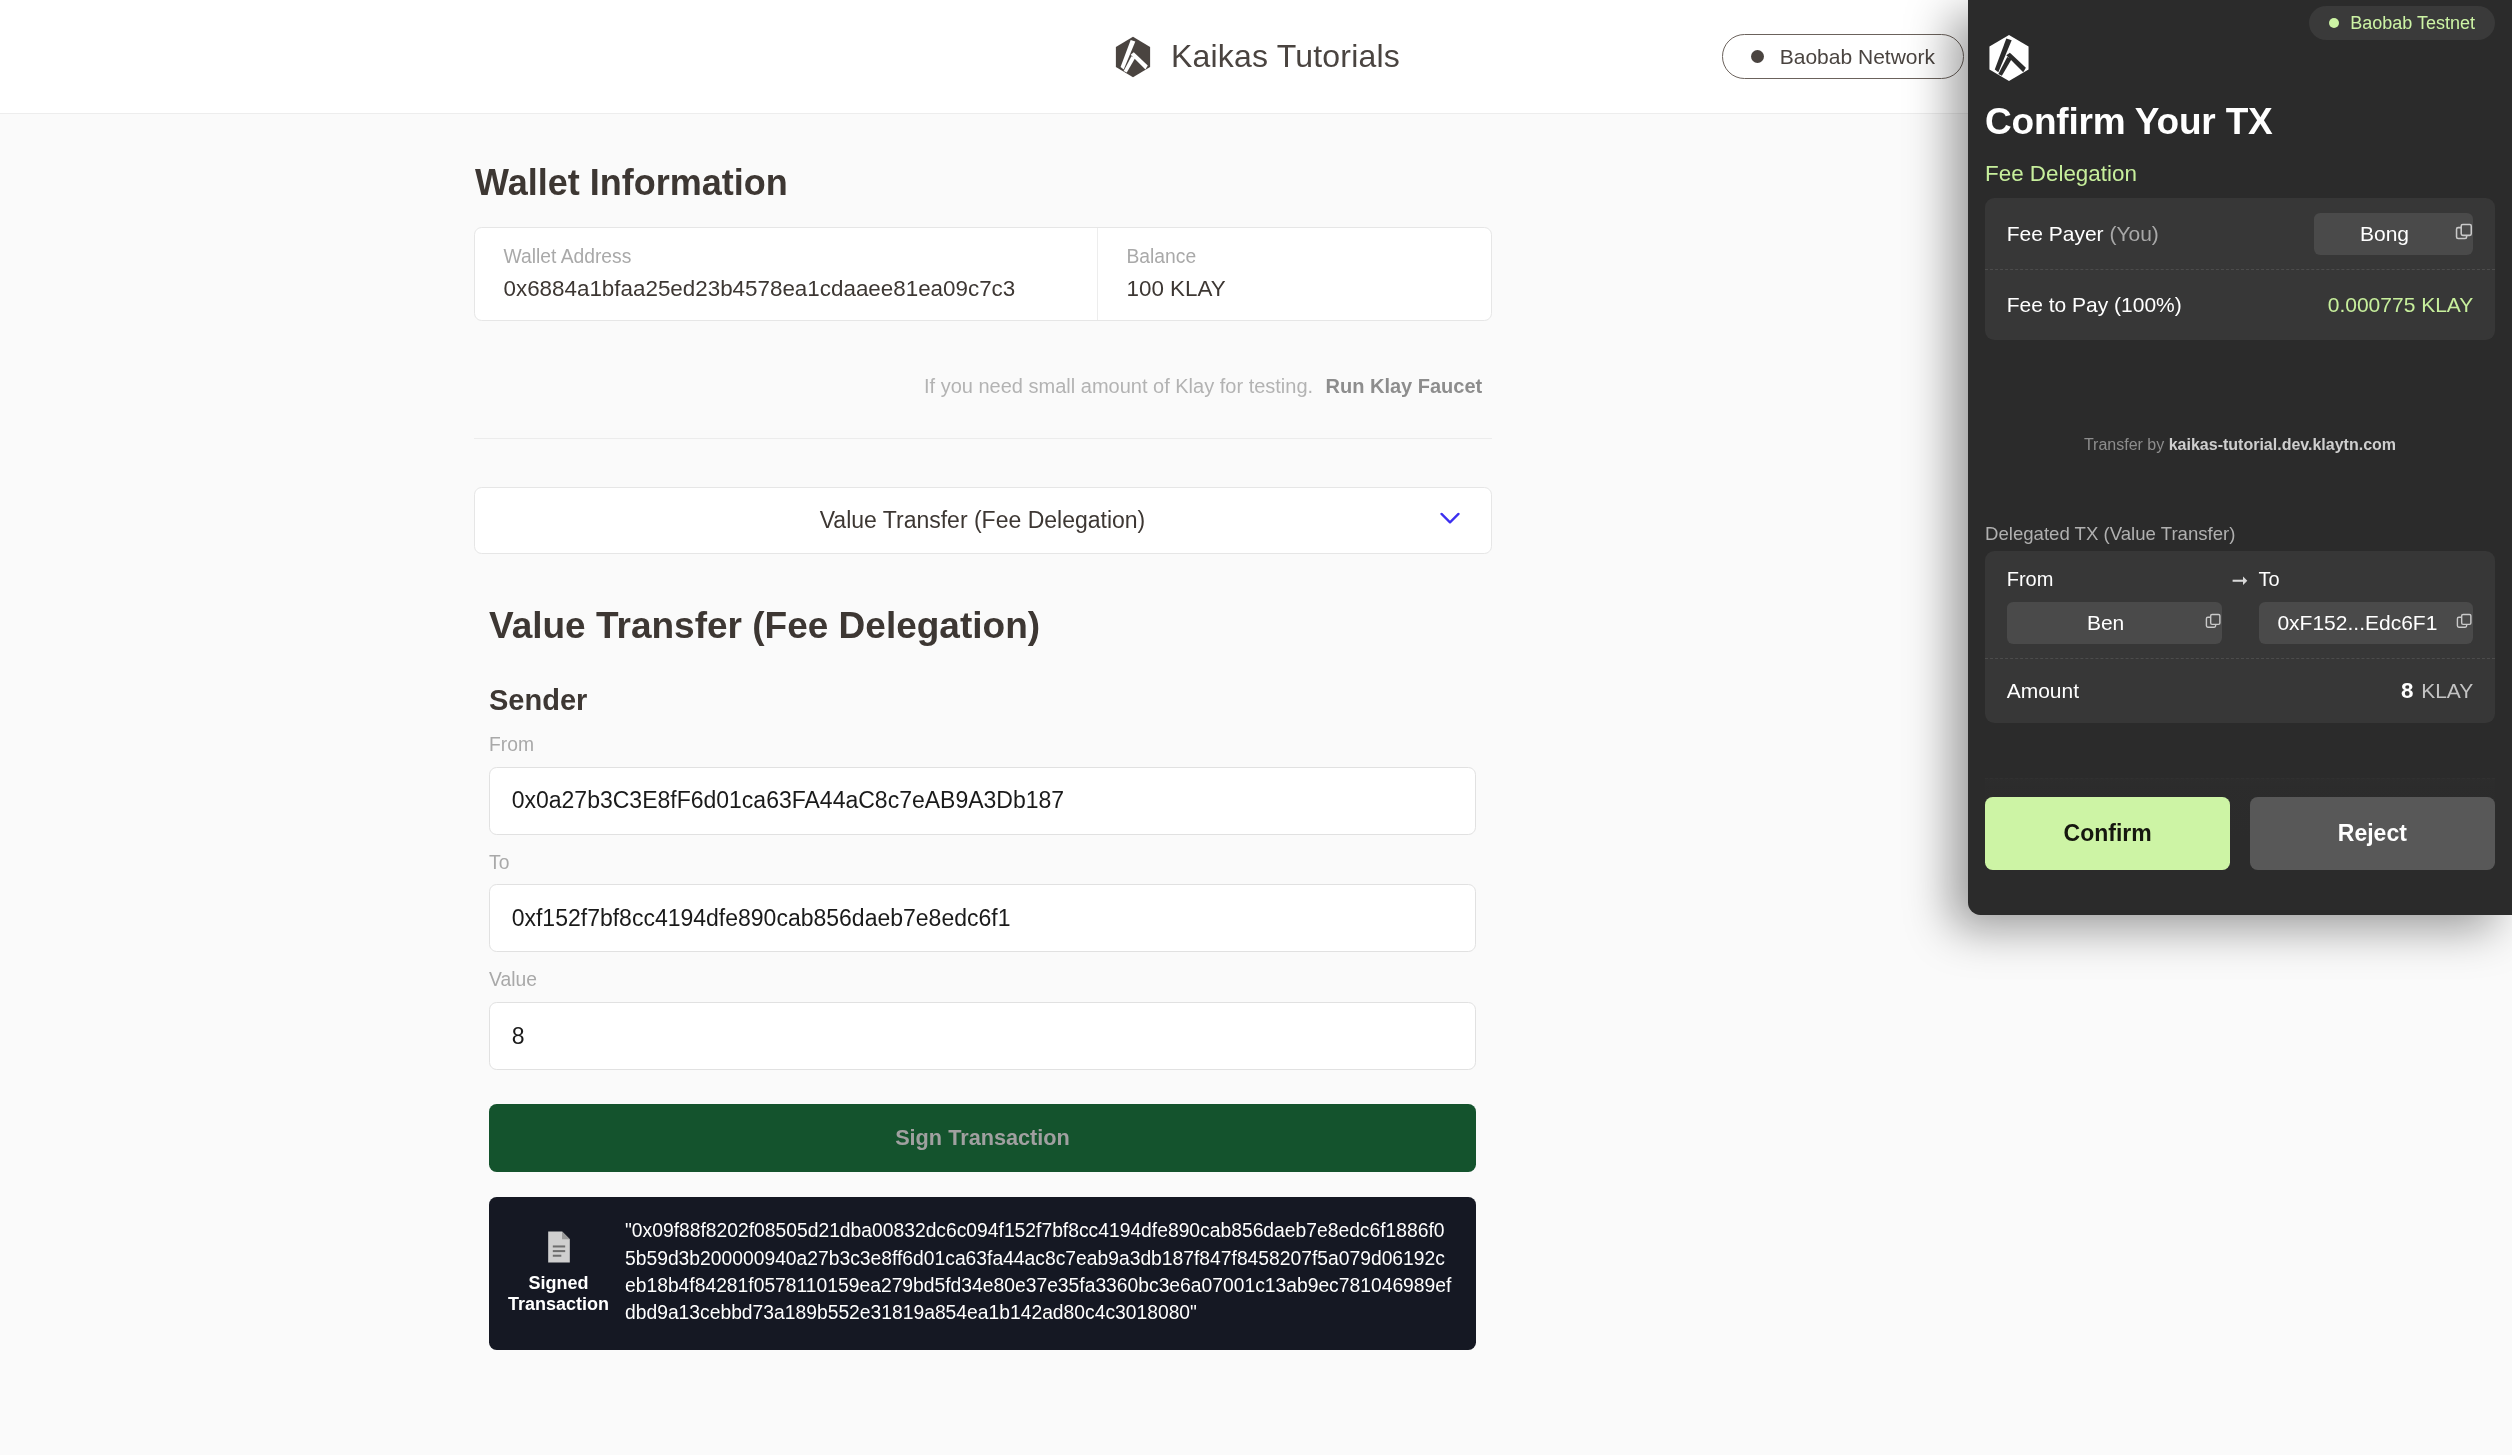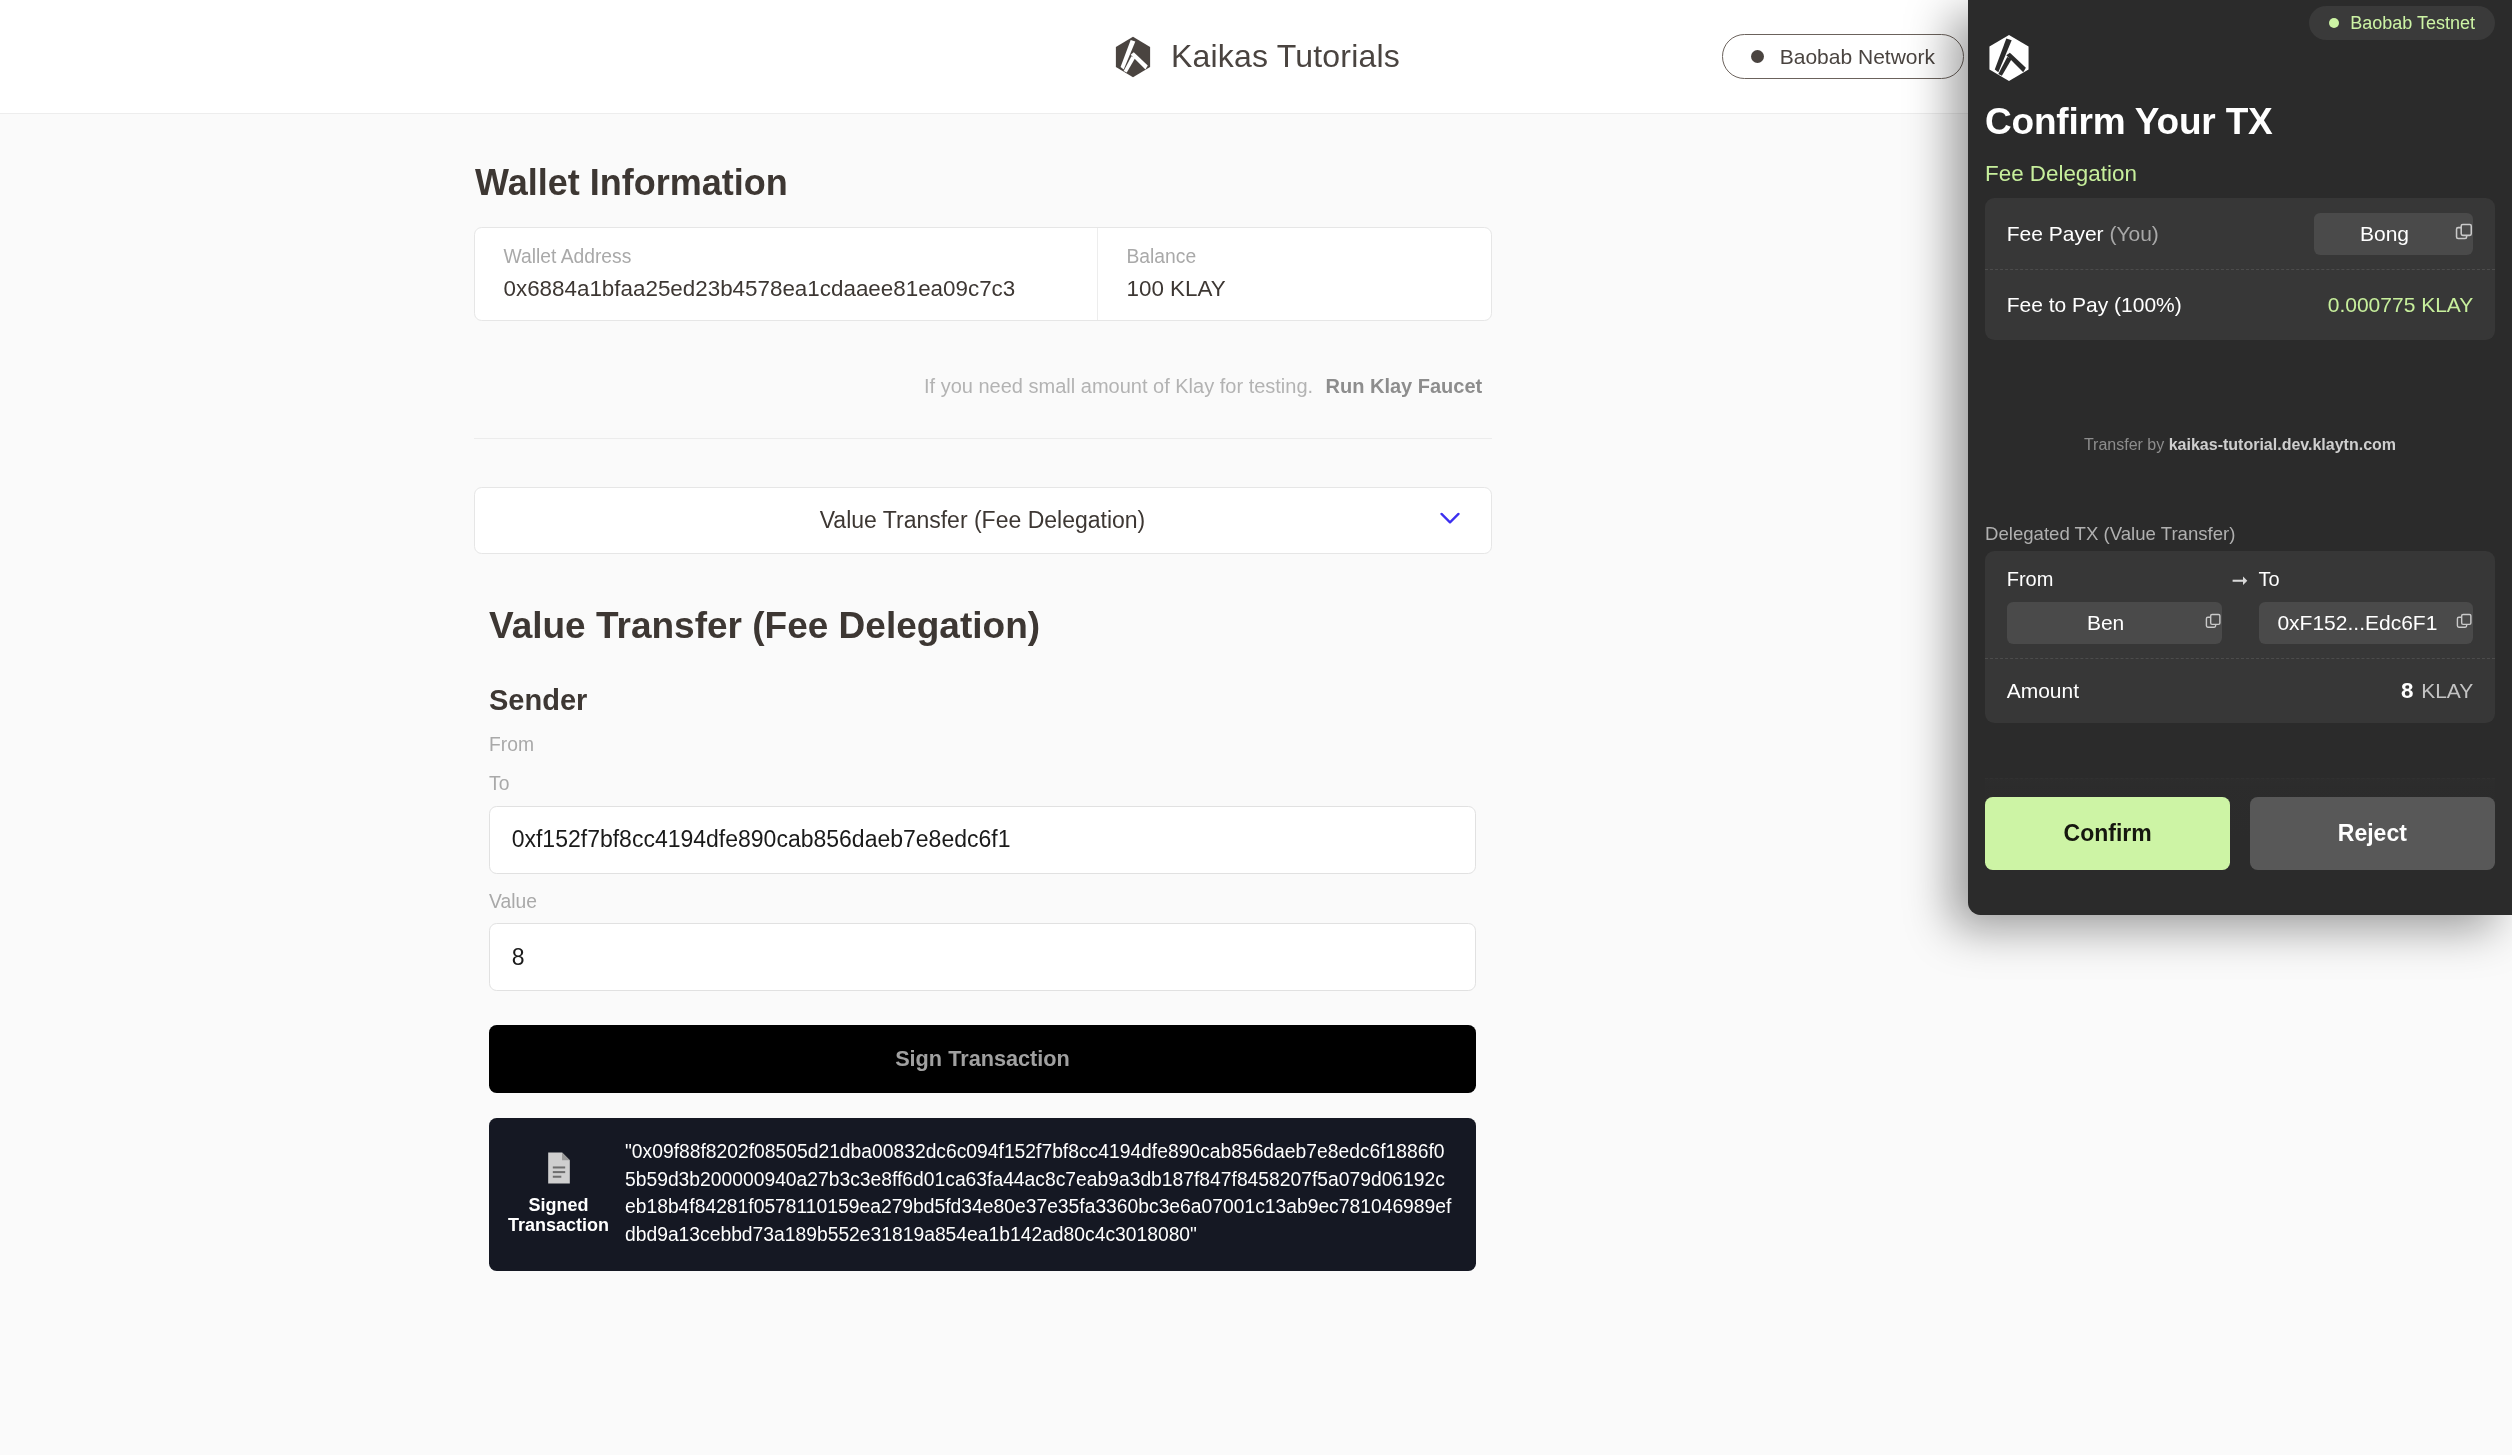--- a/index.html
+++ b/index.html
@@ -75,21 +75,21 @@
   .field-label { font-size:19.3px; color:#a9a9a9; margin-bottom:10.8px; }
   .field-input {
     width:100%; height:68px; background:#fff;
     border:0.8px solid #e1e1e1; border-radius:7.7px;
     font-size:23px; color:#1a1a1a; padding:0 21.7px;
     font-family:"Liberation Sans", sans-serif;
   }
 
   .sign-btn {
     margin:34px 15.5px 0 15.5px; width:calc(100% - 31px); height:68px;
-    background:#000000; border:none; border-radius:7.7px;
+    background:#14532d; border:none; border-radius:7.7px;
     font-size:21.7px; font-weight:700; color:#a0a0a0;
     font-family:"Liberation Sans", sans-serif; cursor:default;
   }
 
   .signed-box {
     margin:25px 15.5px 0 15.5px; background:#151823; border-radius:7.7px;
     display:flex; align-items:center; gap:20px; padding:20px 23px 23px 23px;
   }
   .signed-left { width:93px; flex:0 0 93px; display:flex; flex-direction:column; align-items:center; gap:9.3px; }
   .signed-left-label { font-size:18px; color:#ffffff; font-weight:700; text-align:center; line-height:1.12; }
@@ -232,20 +232,21 @@
                 <path d="M2 2 L13 13 L24 2" stroke="#3c2ff0" stroke-width="3" fill="none" stroke-linecap="round" stroke-linejoin="round"></path>
               </svg>
           </span>
         </div>
 
         <h1 class="form-title">Value Transfer (Fee Delegation)</h1>
         <h3 class="sub-title">Sender</h3>
 
         <div class="field">
           <div class="field-label">From</div>
+          <input class="field-input" value="0x0a27b3C3E8fF6d01ca63FA44aC8c7eAB9A3Db187" style="">
         </div>
 
         <div class="field">
           <div class="field-label">To</div>
           <input class="field-input" value="0xf152f7bf8cc4194dfe890cab856daeb7e8edc6f1" style="">
         </div>
 
         <div class="field">
           <div class="field-label">Value</div>
           <input class="field-input" value="8" style="">

